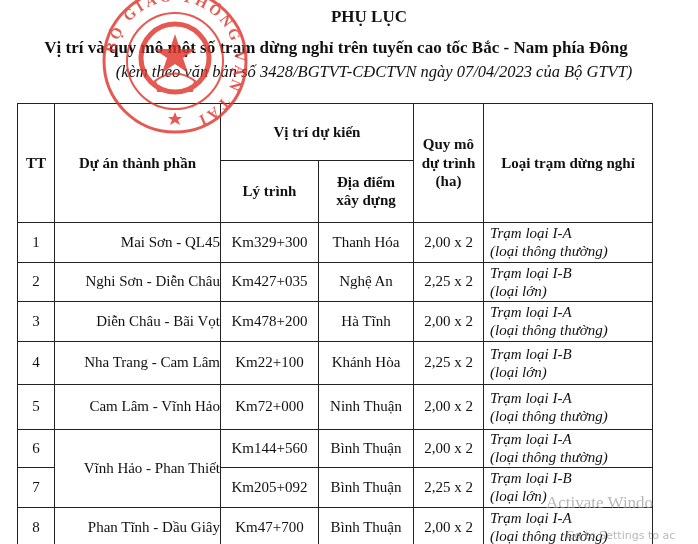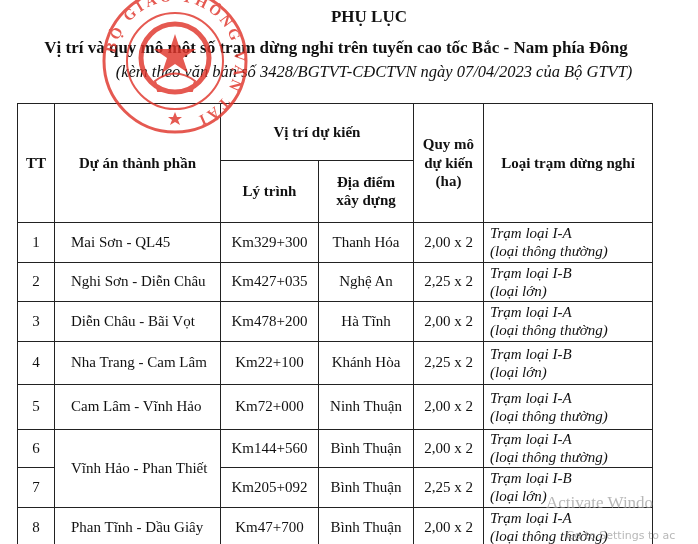--- a/index.html
+++ b/index.html
@@ -19,21 +19,21 @@
     position:absolute; left:0; width:648px; top:62px; text-align:center;
     font-style:italic; font-size:16.5px; padding-left:32px; box-sizing:border-box; white-space:nowrap;margin-left:34px;
   }
   table {
     position:absolute; left:17px; top:103px; border-collapse:collapse;
     table-layout:fixed; width:635px; font-size:15px;
   }
   td, th { border:1.3px solid #222; padding:0; line-height:1.22; }
   th { font-weight:bold; text-align:center; vertical-align:middle; font-size:15px; }
   td.c { text-align:center; }
-  td.l { text-align:left; padding-left:16px; }
+  td.l { text-align:right; padding-left:16px; }
   td.type { text-align:left; padding-left:6px; font-size:15px; line-height:18px; }
   .type-line { display:block; white-space:nowrap;font-style:italic; }
   .stamp {
     position:absolute; left:100px; top:-14px; width:150px; height:150px; pointer-events:none; opacity:0.82;
   }
   .watermark {
     position:absolute; left:546px; top:493px; color:rgba(160,160,160,0.75);
     font-family:Liberation Serif, serif; font-size:17px; white-space:nowrap; pointer-events:none;
   }
   .watermark2 {
@@ -55,21 +55,21 @@
       <col style="width:98px">
       <col style="width:95px">
       <col style="width:70px">
       <col style="width:169px">
   </colgroup>
   <tbody>
       <tr style="height:57px">
     <th rowspan="2">TT</th>
     <th rowspan="2">Dự án thành phần</th>
     <th colspan="2">Vị trí dự kiến</th>
-    <th rowspan="2" style="padding:0 4px">Quy mô dự kiến (ha)</th>
+    <th rowspan="2" style="padding:0 4px">Quy mô dự trình (ha)</th>
     <th rowspan="2">Loại trạm dừng nghỉ</th>
   </tr>
   <tr style="height:56px">
     <th>Lý trình</th>
     <th style="padding:12px 10px">Địa điểm xây dựng</th>
   </tr>
 
   <tr style="height:40px">
     <td class="c">1</td>
     <td class="l">Mai Sơn - QL45</td>

